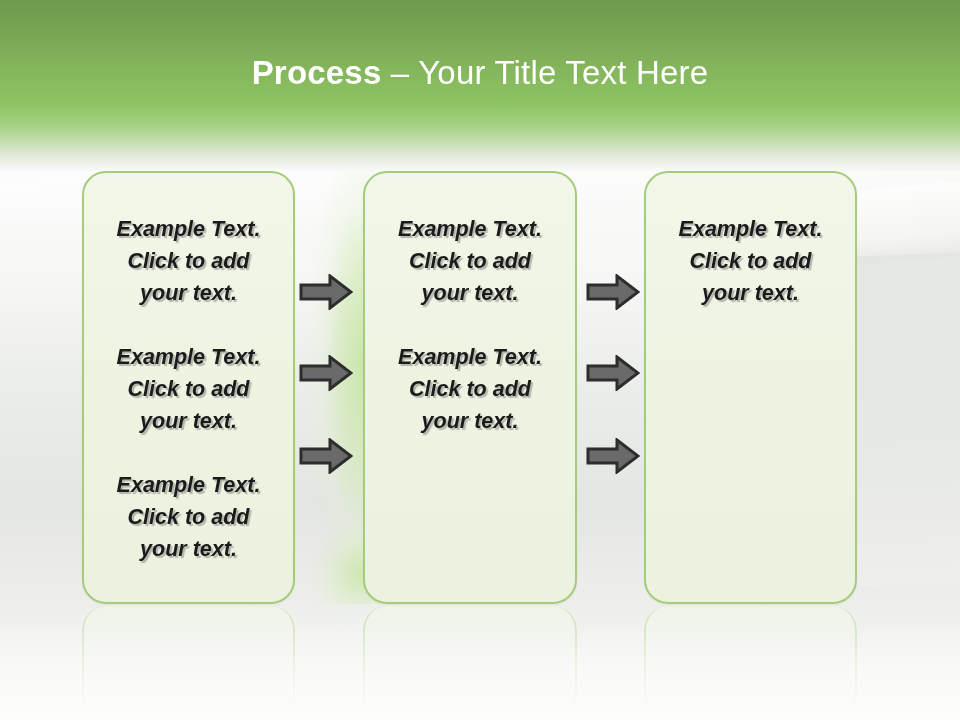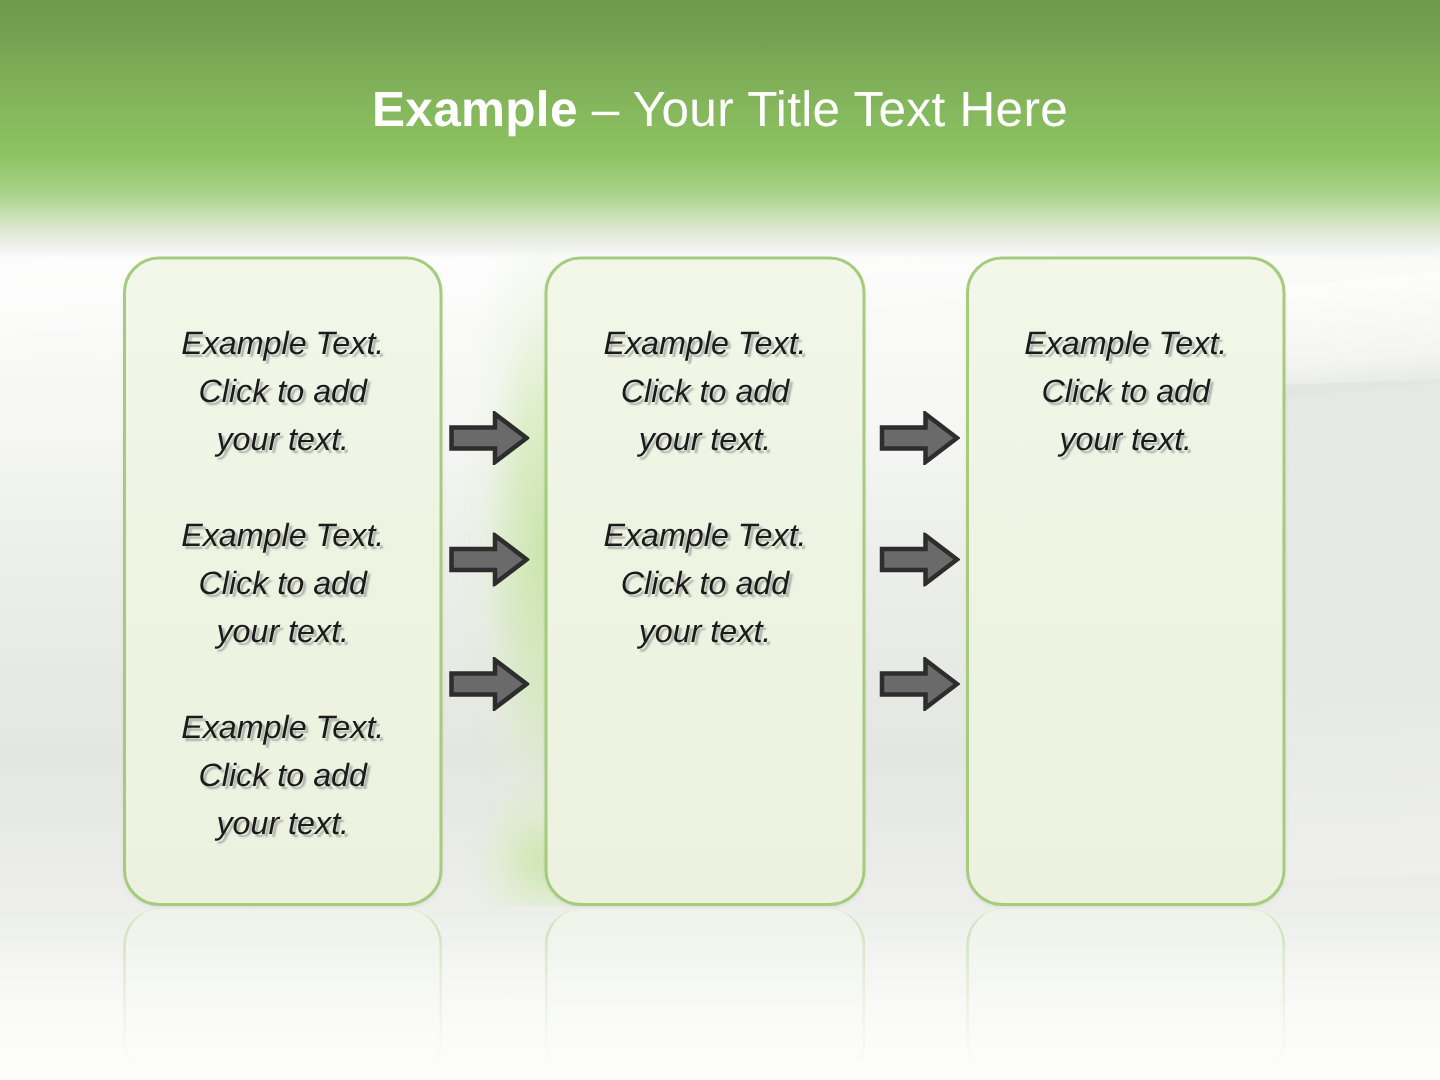--- a/index.html
+++ b/index.html
@@ -117,21 +117,21 @@
   #box-1{left:82px;width:213px;}
   #box-2{left:363px;width:214px;}
   #box-3{left:644px;width:213px;}
 
   .box-body{
     padding:40px 16px 0 16px;
     text-align:center;
   }
   .para{
     font-style:italic;
-    font-weight:normal;
+    font-weight:bold;
     font-size:21.5px;
     line-height:32px;
     color:#1b1b1b;
     text-shadow:2px 2px 1px rgba(120,120,120,.50);
     margin:0 0 32px 0;
     white-space:pre-line;
   }
   .para:last-child{margin-bottom:0;}
 
   
@@ -165,21 +165,21 @@
   <div class="bg-diag1"></div>
   <div class="bg-diag2"></div>
   <div class="bg-wedge"></div>
   <div class="bg-wedge2"></div>
   <div class="bg-blob"></div>
   <div class="bg-blob2"></div>
   <div class="bg-floor"></div>
 
   <div class="header-band"></div>
   <div class="title">
-    <span class="t-bold">Example</span><span class="t-reg"> – </span><span class="t-reg">Your Title Text Here</span>
+    <span class="t-bold">Process</span><span class="t-reg"> – </span><span class="t-reg">Your Title Text Here</span>
   </div>
 
   <div class="reflect" id="reflect-1"></div>
   <div class="reflect" id="reflect-2"></div>
   <div class="reflect" id="reflect-3"></div>
 
   <div class="box" id="box-1">
     <div class="box-body">
       <p class="para">Example Text.
 Click  to add

